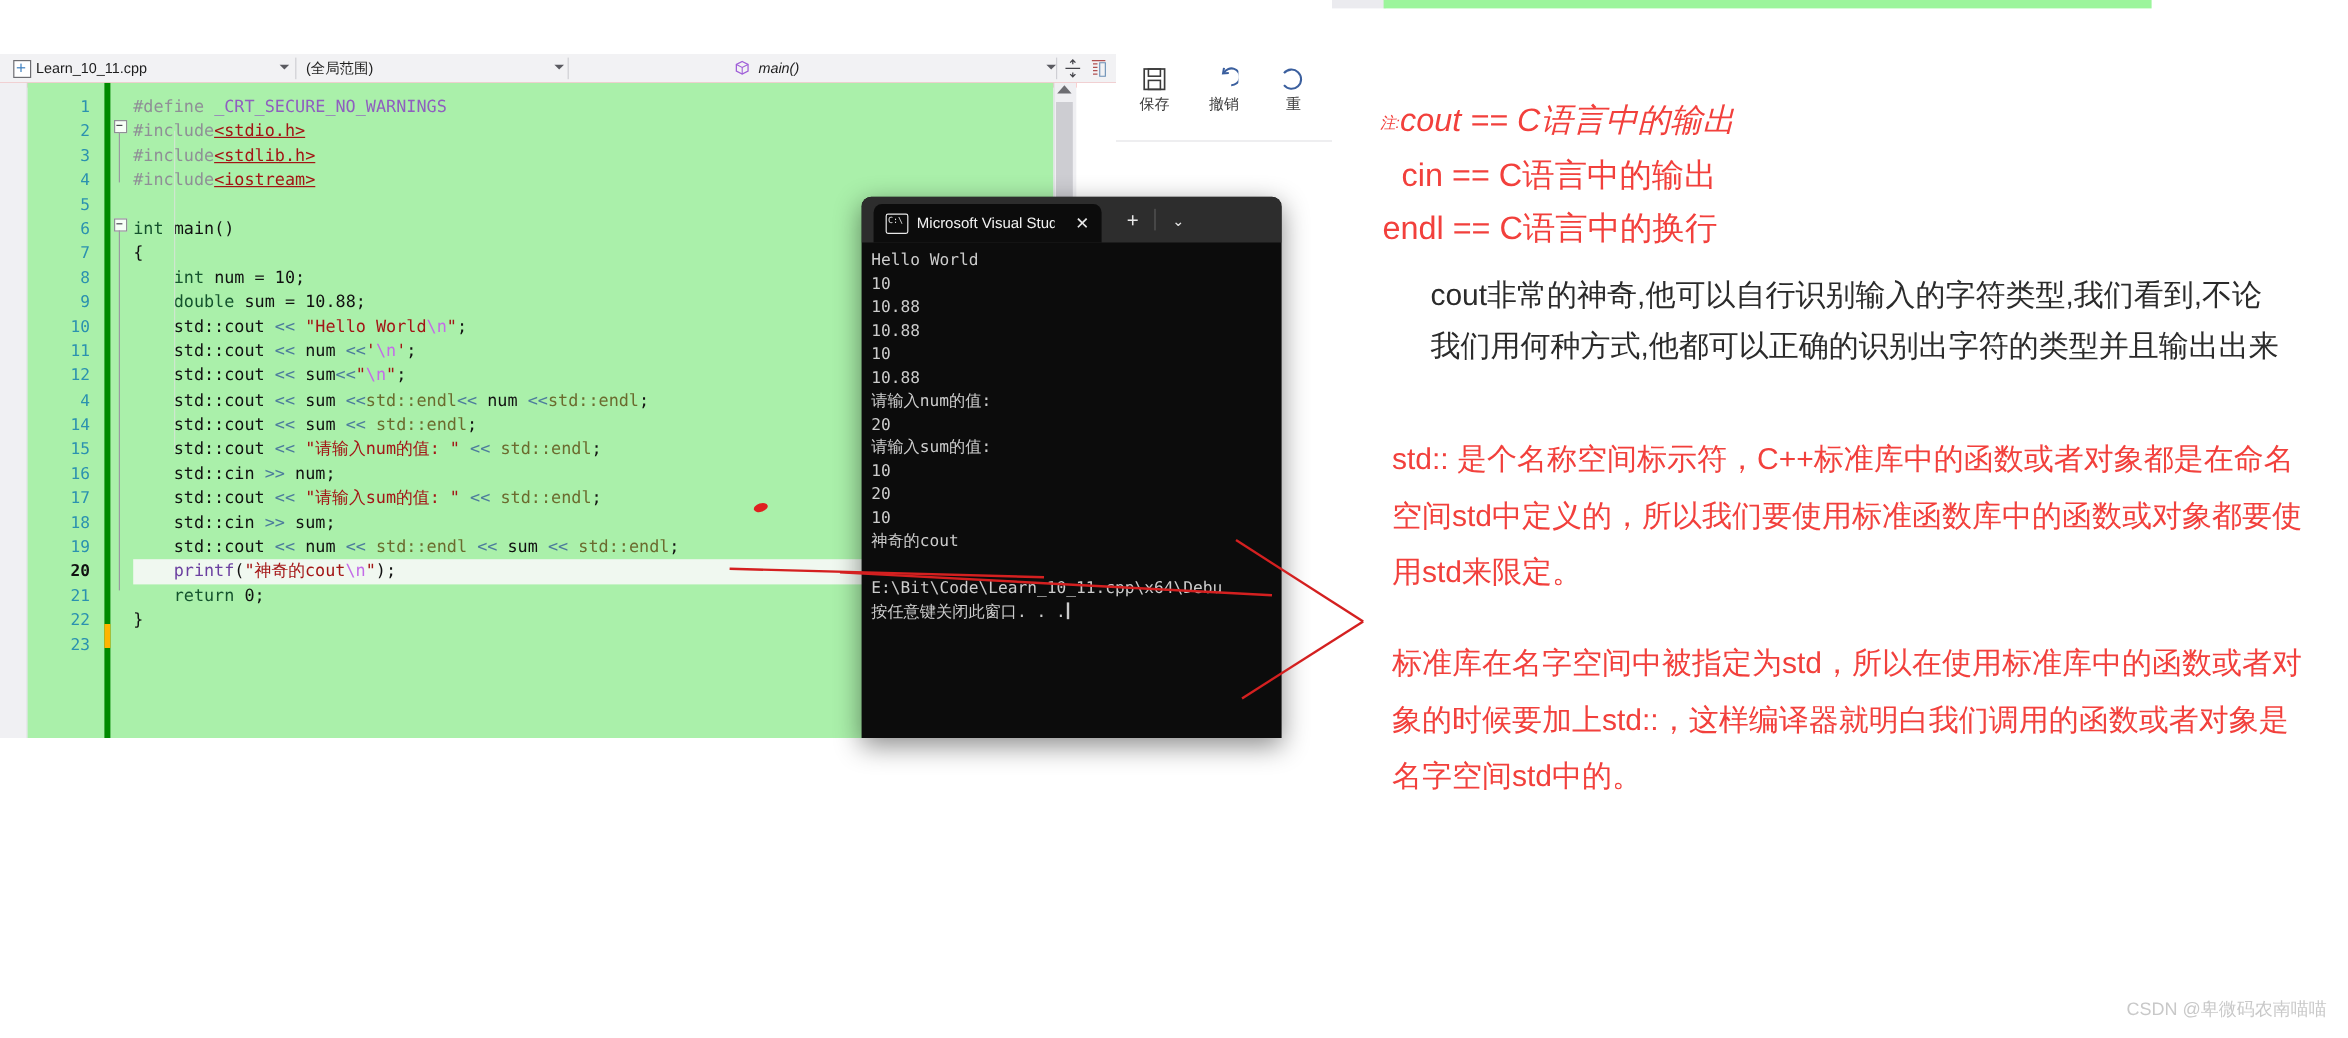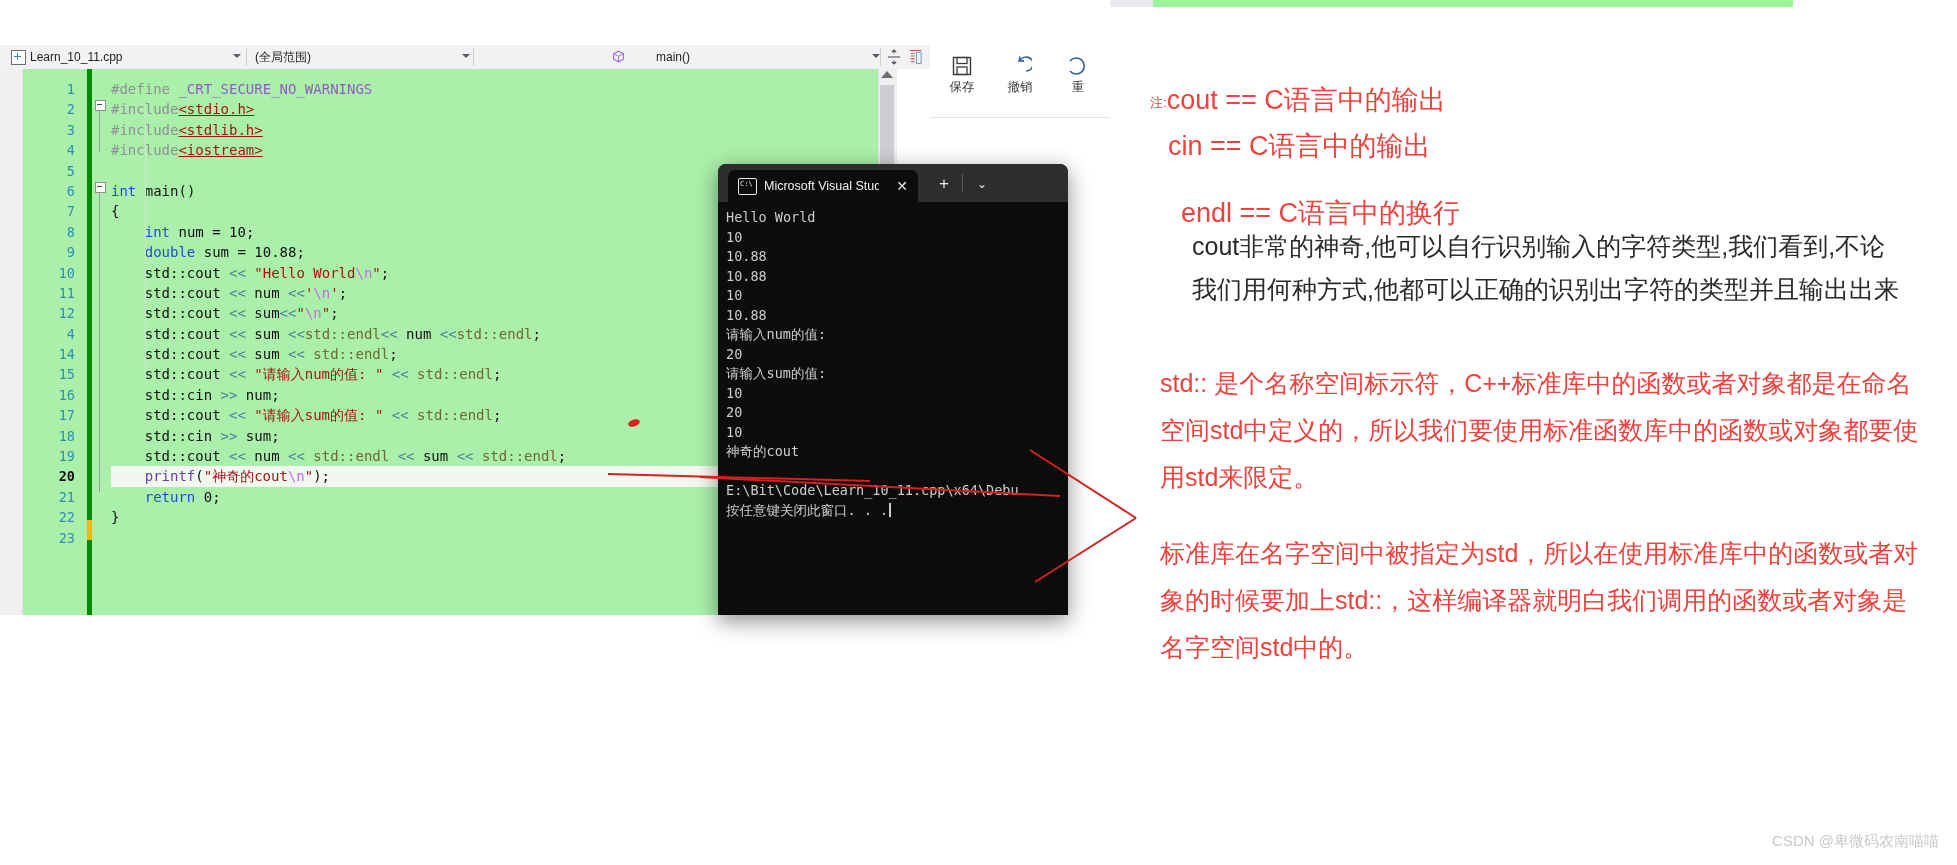--- a/index.html
+++ b/index.html
@@ -44,21 +44,21 @@
   #fold-col{position:absolute;left:72px;top:0;width:14px;height:546px;}
   .foldbox{position:absolute;width:9px;height:9px;border:1px solid #8f8f96;background:#f7fff7;}
   .foldbox:after{content:"";position:absolute;left:1px;top:3px;width:5px;height:1px;background:#4a4a50;}
   .foldline{position:absolute;left:4px;width:1px;background:#9a9aa0;}
   #code-lines{position:absolute;left:88px;top:10px;width:770px;}
   .cline{height:20.4px;line-height:20.4px;white-space:pre;
          font-family:"DejaVu Sans Mono",monospace;font-size:14px;color:#111111;}
   .cline.highlight{background:#f0f8f0;}
   .guide{position:absolute;width:1px;background:#cfe6cf;}
   
-  .t-pre{color:#8f8f96;}   .t-kw{color:#1d4ed8;}   .t-str{color:#a31515;}
+  .t-pre{color:#8f8f96;}   .t-kw{color:#14532d;}   .t-str{color:#a31515;}
   .t-hdr{color:#a31515;text-decoration:underline;} .t-op{color:#4d7c9c;}
   .t-esc{color:#c46be8;}   .t-id{color:#111;}      .t-ns{color:#6b6b2e;}
   .t-fn{color:#6b3fa0;}    .t-num{color:#111;}
 
   
   #editor-rgutter{position:absolute;left:878px;top:0;width:18px;height:546px;background:#efeff2;
                   border-left:1px solid #e1e1e5;}
   #scroll-thumb{position:absolute;left:880px;top:16px;width:14px;height:120px;background:#cdcdd2;}
   #scroll-up{position:absolute;left:881px;top:2px;width:0;height:0;
              border-left:6px solid transparent;border-right:6px solid transparent;
@@ -100,24 +100,24 @@
   #console-body{position:absolute;left:0;top:38px;width:350px;height:413px;
                 padding:6px 0 0 8px;box-sizing:border-box;}
   .oline{font-family:"DejaVu Sans Mono",monospace;font-size:13.5px;color:#cccccc;
          line-height:19.5px;white-space:pre;}
   #caret-blk{display:inline-block;width:2px;height:14px;background:#cccccc;
              vertical-align:-2px;margin-left:1px;}
 
   
   #notes{position:absolute;left:1130px;top:60px;width:820px;height:800px;}
   .note-red{color:#f2403c;}
-  #note-line-1{position:absolute;left:20px;top:22px;font-size:27px;white-space:nowrap;}
+  #note-line-1{position:absolute;left:20px;top:22px;font-size:27px;white-space:nowrap;font-style:italic;}
   #note-prefix{font-size:13px;vertical-align:2px;color:#f2403c;}
   #note-line-2{position:absolute;left:38px;top:68px;font-size:27px;white-space:nowrap;}
-  #note-line-3{position:absolute;left:51px;top:112px;font-size:27px;white-space:nowrap;margin-top:23px;}
+  #note-line-3{position:absolute;left:22px;top:112px;font-size:27px;white-space:nowrap;}
 
   #para-black{position:absolute;left:62px;top:165px;width:710px;color:#2b2b2b;
               font-size:25px;line-height:43px;}
   #para-red-1{position:absolute;left:30px;top:300px;width:760px;color:#f2403c;
               font-size:25px;line-height:47px;}
   #para-red-2{position:absolute;left:30px;top:470px;width:760px;color:#f2403c;
               font-size:25px;line-height:47px;}
 
   
   #marks{position:absolute;left:0;top:0;width:1957px;height:865px;pointer-events:none;}
@@ -146,21 +146,21 @@
     <div class="nav-cell" style="left:255px;width:200px;">
       <span>(全局范围)</span>
     </div>
     <div class="nav-caret" style="left:462px;"></div>
     <div class="nav-sep" style="left:473px;"></div>
 
     <svg id="scope-icon" viewBox="0 0 16 16">
       <path d="M8 1.5 14 4.6v6.8L8 14.5 2 11.4V4.6z" fill="none" stroke="#a05fd8" stroke-width="1.3"></path>
       <path d="M2 4.6 8 7.7l6-3.1M8 7.7v6.8" fill="none" stroke="#a05fd8" stroke-width="1.1"></path>
     </svg>
-    <div class="nav-cell" style="left:656px;width:180px;">
+    <div class="nav-cell" style="left:632px;width:180px;font-style:italic;">
       <span>main()</span>
     </div>
     <div class="nav-caret" style="left:872px;"></div>
     <div class="nav-sep" style="left:880px;"></div>
 
     <svg id="split-icon" viewBox="0 0 16 18">
       <path d="M1 9h14M8 1v4M8 13v4M5.5 3.5 8 1l2.5 2.5M5.5 14.5 8 17l2.5-2.5" fill="none" stroke="#44444a" stroke-width="1.2"></path>
     </svg>
     <svg id="doc-icon" viewBox="0 0 16 18">
       <path d="M2 2h12M3 5h4M3 8h4M3 11h4M3 14h4" stroke="#b05050" stroke-width="1.1" fill="none"></path>

